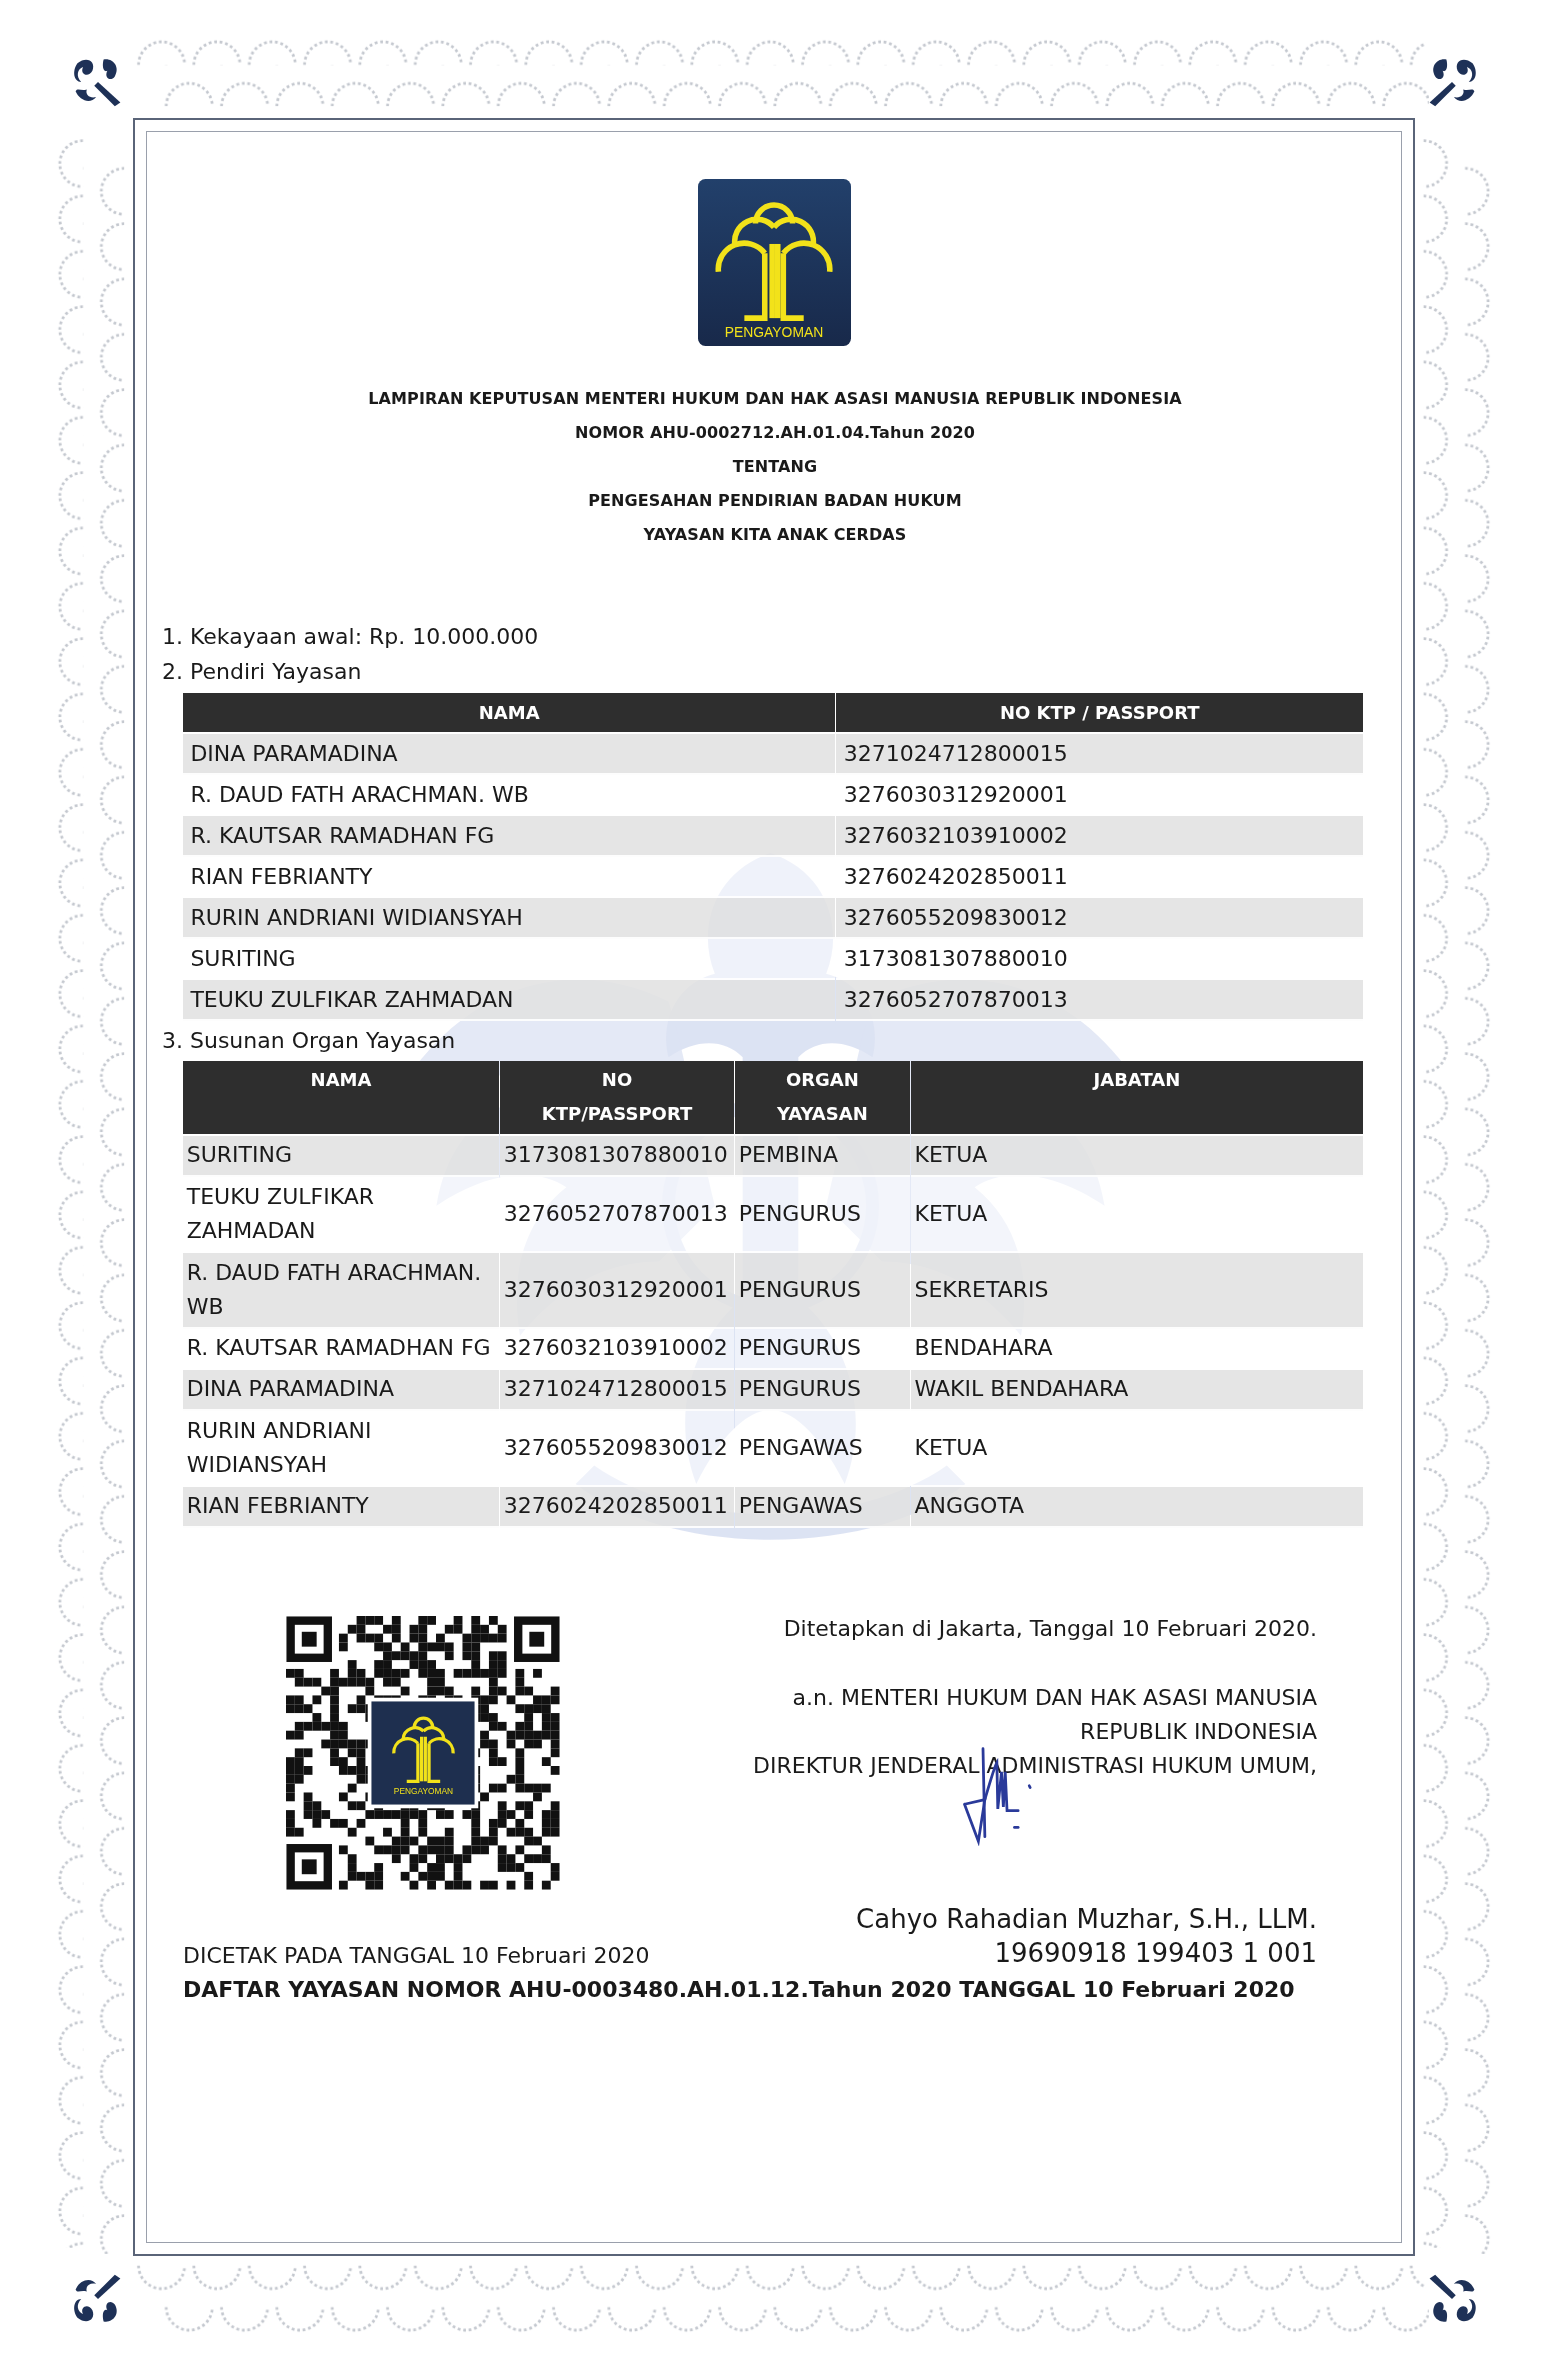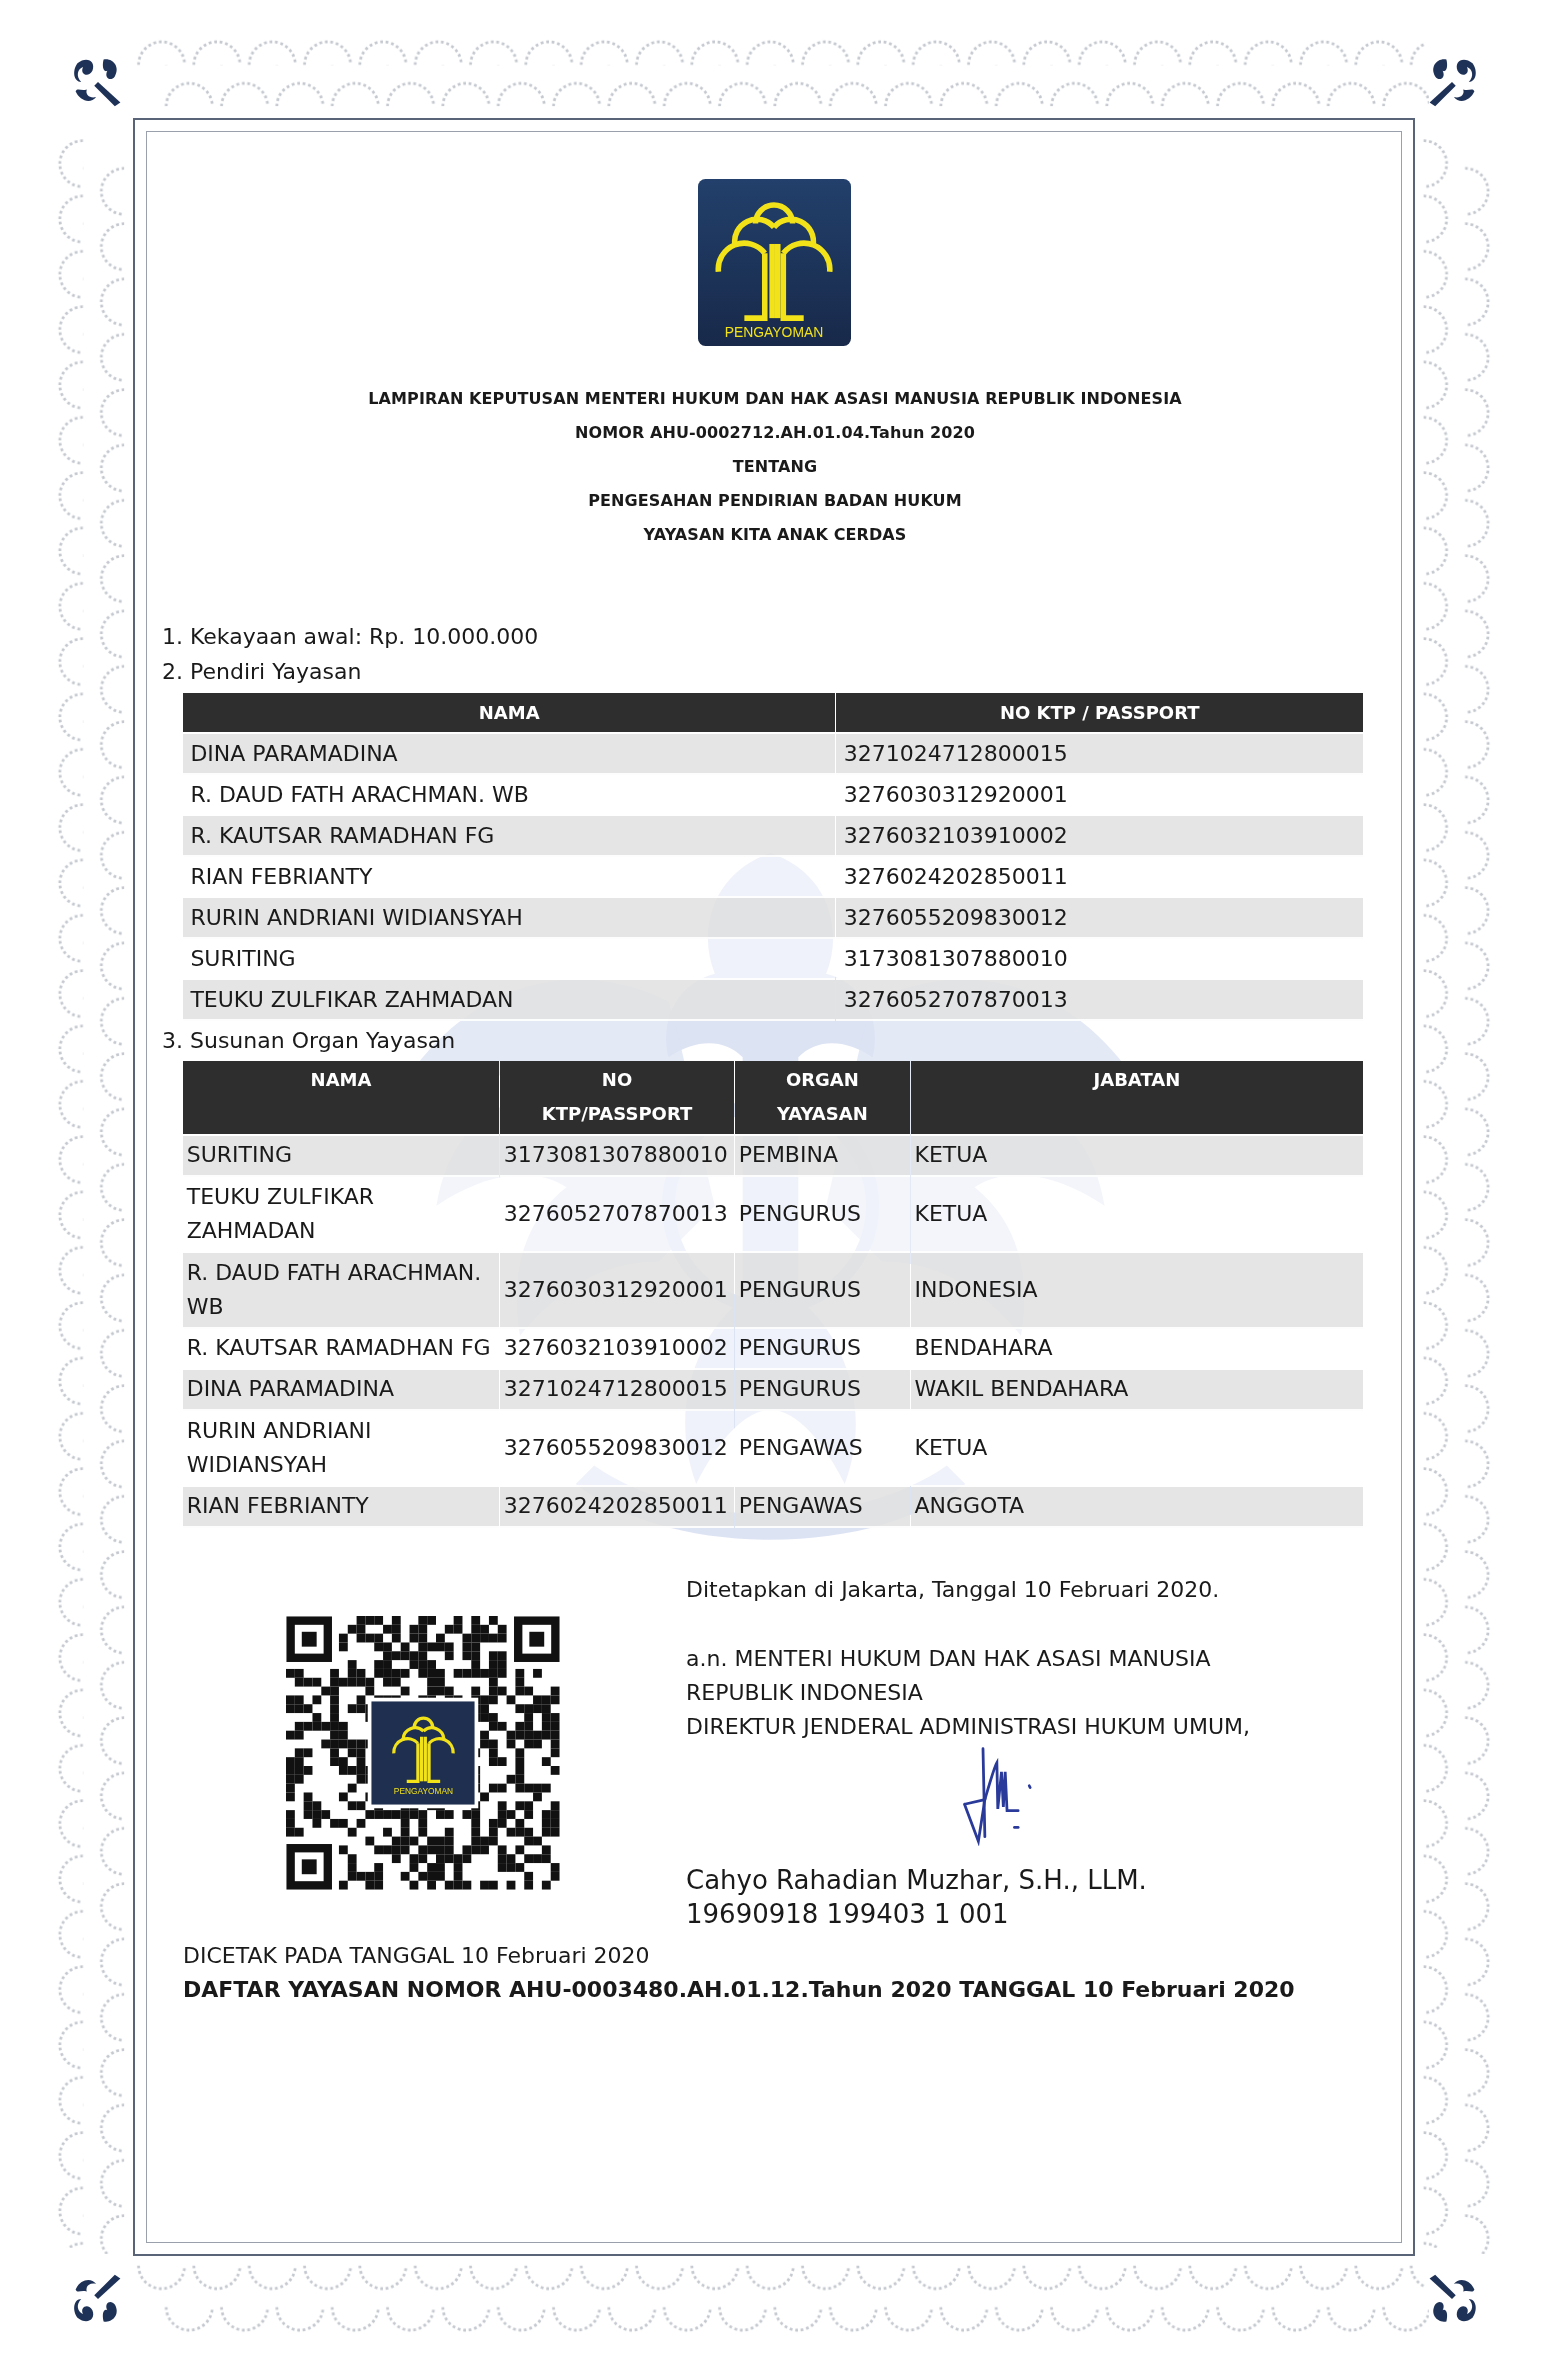--- a/index.html
+++ b/index.html
@@ -45,21 +45,21 @@
   .t2 th { height: 71px; text-align: center; vertical-align: top; line-height: 34px; padding-top: 1.9px; }
   td { padding: 0 5.6px; height: 39px; line-height: 34px; border-bottom: 2.8px solid rgba(255,255,255,0.9); }
   .t1 td { padding-left: 7.4px; }
   tr.odd td { background: rgba(225,225,225,0.88); }
   tr.even td { background: rgba(255,255,255,0.55); }
   .t2 td { padding-left: 3.7px; }
   .t2 td.tall { height: 74px; }
 
   .qr { position: absolute; left: 286px; top: 1616px; width: 274px; height: 274px; }
 
-  .sign { position: absolute; left: 686px; width: 631px; text-align: left; font-size: 22px; line-height: 34px; }
+  .sign { position: absolute; left: 686px; width: 631px; text-align: right; font-size: 22px; line-height: 34px; margin-top: 39px; }
   .sign-name { font-weight: normal; font-size: 26px; }
   .signature { position: absolute; left: 946px; top: 1744px; width: 111px; height: 102px; }
 
   .footer { position: absolute; left: 183px; font-size: 22px; line-height: 33px; }
   .footer.bold { font-weight: bold; }
 </style>
 </head>
 <body>
 
 <div class="band" style="left:130px; top:28px; width:1299px; height:83px;">
@@ -256,21 +256,21 @@
       <tr class="even">
         <td class="tall">TEUKU ZULFIKAR ZAHMADAN</td>
         <td class="tall">3276052707870013</td>
         <td class="tall">PENGURUS</td>
         <td class="tall">KETUA</td>
       </tr>
       <tr class="odd">
         <td class="tall">R. DAUD FATH ARACHMAN. WB</td>
         <td class="tall">3276030312920001</td>
         <td class="tall">PENGURUS</td>
-        <td class="tall">INDONESIA</td>
+        <td class="tall">SEKRETARIS</td>
       </tr>
       <tr class="even">
         <td>R. KAUTSAR RAMADHAN FG</td>
         <td>3276032103910002</td>
         <td>PENGURUS</td>
         <td>BENDAHARA</td>
       </tr>
       <tr class="odd">
         <td>DINA PARAMADINA</td>
         <td>3271024712800015</td>

